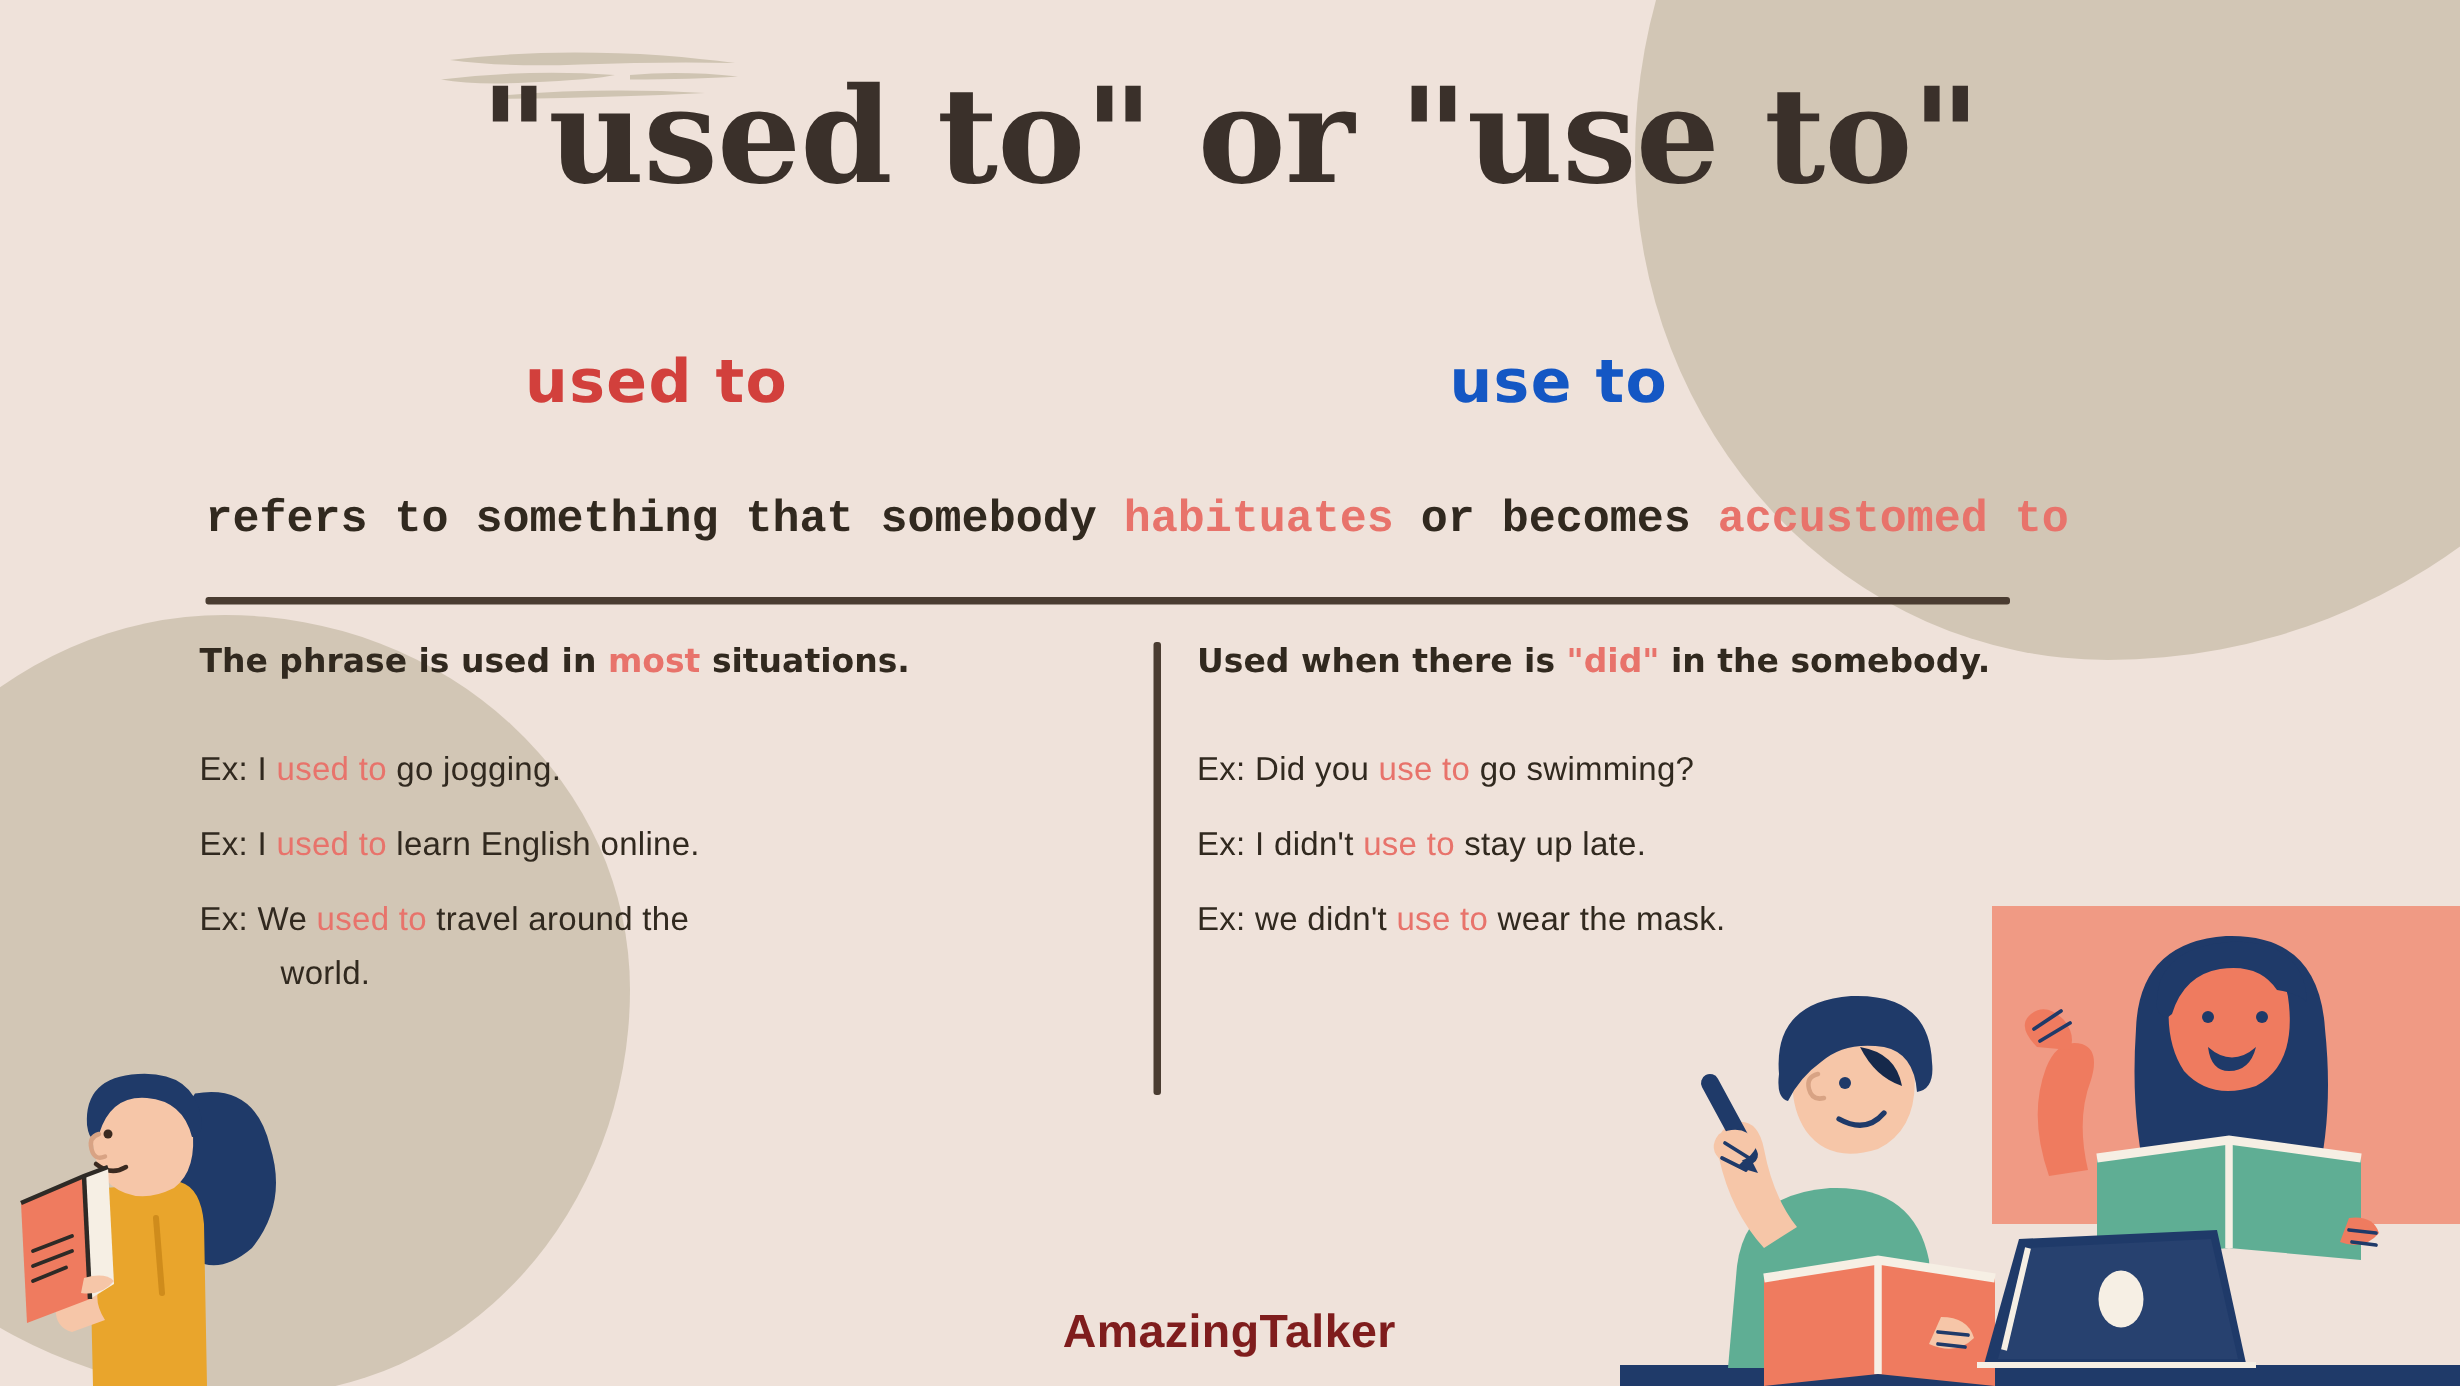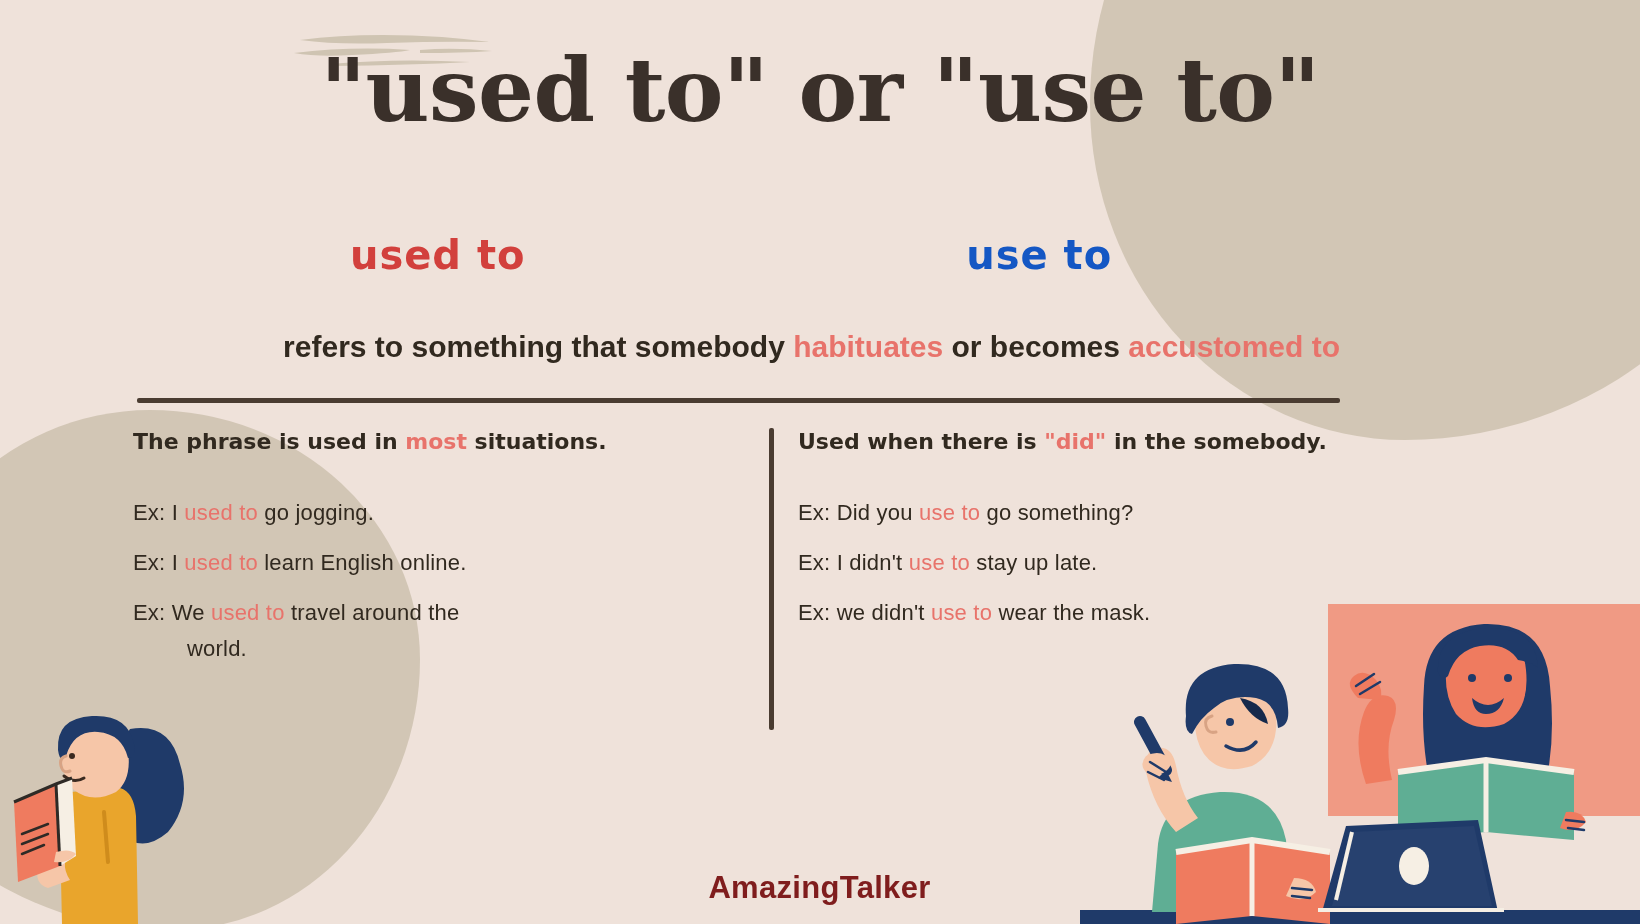--- a/index.html
+++ b/index.html
@@ -73,22 +73,22 @@
   }
   .col-head.left  { color: #d2403c; }
   .col-head.right { color: #1457c4; }
 
   
   .definition {
     position: absolute;
     left: 137px;
     top: 330px;
     width: 1203px;
-    text-align: right;
-    font-family: Liberation Sans, sans-serif;
+    text-align: left;
+    font-family: Liberation Mono, monospace;
     font-weight: 700;
     font-size: 30px;
     color: #31291f;
     white-space: nowrap;
   }
   .definition .hl { color: #e8736b; }
 
   .rule {
     position: absolute;
     left: 137px;
@@ -191,21 +191,21 @@
       <div class="example"><span>Ex: I </span><span class="hl">used to</span><span> learn English online.</span></div>
 
       <div class="example"><span>Ex: We </span><span class="hl">used to</span><span> travel around the</span><span class="cont">world.</span></div>
     </div>
   </div>
 
   <div class="column right">
     <div class="col-rule-head"><span>Used when there is </span><span class="hl">"did"</span><span> in the somebody.</span></div>
 
     <div class="examples">
-      <div class="example"><span>Ex: Did you </span><span class="hl">use to</span><span> go something?</span></div>
+      <div class="example"><span>Ex: Did you </span><span class="hl">use to</span><span> go swimming?</span></div>
 
       <div class="example"><span>Ex: I didn't </span><span class="hl">use to</span><span> stay up late.</span></div>
 
       <div class="example"><span>Ex: we didn't </span><span class="hl">use to</span><span> wear the mask.</span></div>
     </div>
   </div>
 
   <div class="brand">AmazingTalker</div>
 
   <svg class="illu-left" viewBox="0 0 230 240">

